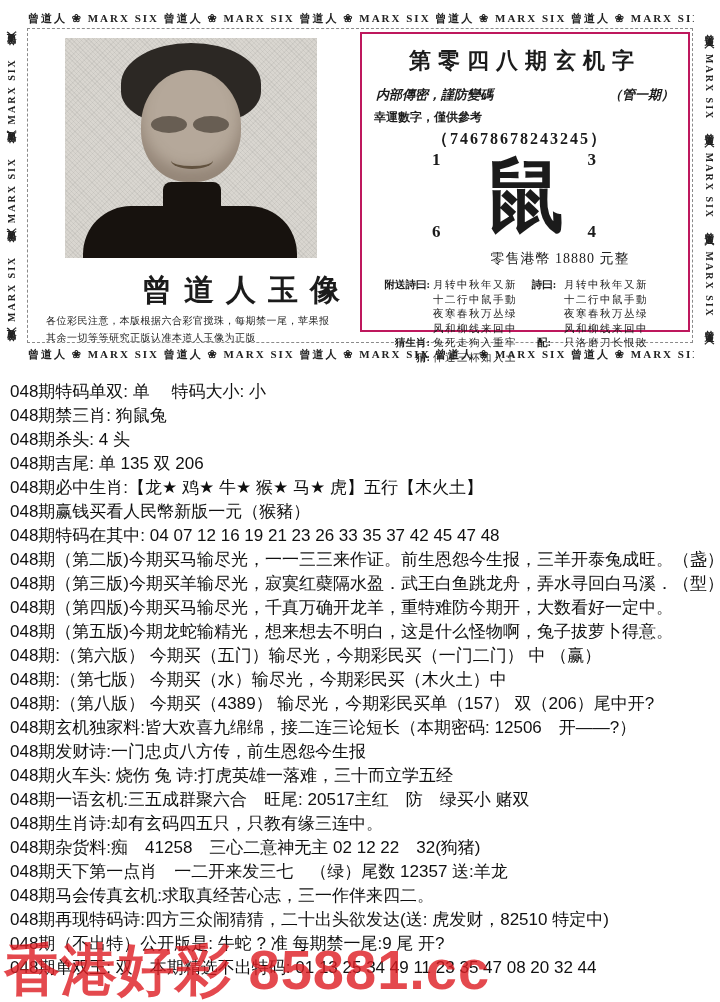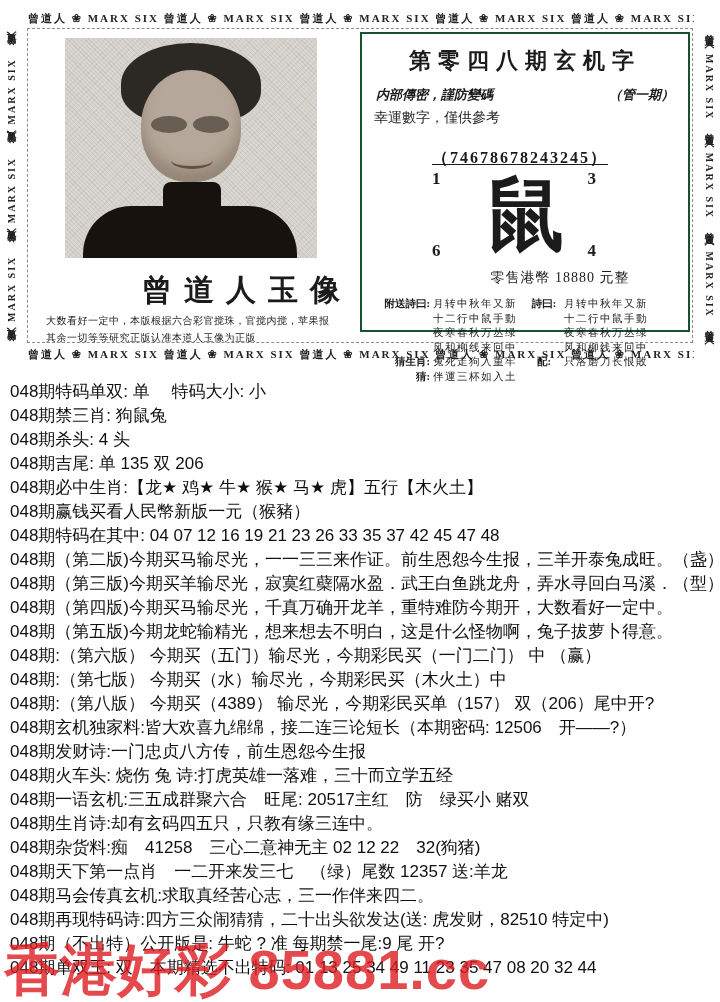--- a/index.html
+++ b/index.html
@@ -30,26 +30,26 @@
            border-radius:50% 50% 46% 46%;box-shadow:inset 0 -14px 14px rgba(88,72,56,.35);}
   .ph-glass{position:absolute;width:36px;height:17px;background:#5a5146;border-radius:50%;opacity:.85;}
   .ph-glass.l{top:78px;left:86px;} .ph-glass.r{top:78px;left:128px;}
   .ph-smile{position:absolute;top:114px;left:106px;width:42px;height:14px;
             border-bottom:3px solid #62523f;border-radius:50%;}
   .ph-neck{position:absolute;bottom:40px;left:98px;width:58px;height:36px;background:#17120e;border-radius:8px 8px 0 0;}
   .ph-sweater{position:absolute;bottom:0;left:18px;width:214px;height:52px;background:#17120e;border-radius:48px 48px 0 0;}
   .photo-caption{font-size:30px;font-weight:bold;letter-spacing:12px;text-align:right;margin-top:12px;text-indent:12px;}
   .photo-note{font-size:10px;line-height:15px;letter-spacing:.5px;margin:2px 6px 0 16px;color:#222;}
 
-  .mystic-box{flex:1;margin-left:8px;border:2px solid #14532d;height:300px;box-sizing:border-box;
+  .mystic-box{flex:1;margin-left:8px;border:2px solid #be185d;height:300px;box-sizing:border-box;
               padding:8px 12px 4px;}
   .mb-title{text-align:center;font-size:22px;font-weight:bold;letter-spacing:7px;margin:4px 0 10px;}
   .mb-row1{display:flex;justify-content:space-between;font-size:13px;font-weight:bold;margin:0 2px 5px;font-style:italic;}
-  .mb-row2{font-size:14px;font-weight:normal;margin-bottom:21px;}
-  .mb-digits{font-size:16px;font-weight:bold;letter-spacing:2px;margin:0 0 0 58px;text-decoration:underline;}
+  .mb-row2{font-size:12px;font-weight:bold;margin-bottom:3px;}
+  .mb-digits{font-size:16px;font-weight:bold;letter-spacing:2px;margin:0 0 0 58px;}
   .mb-zodiac{position:relative;height:94px;}
   .zchar{position:absolute;left:50%;top:50%;transform:translate(-50%,-52%);
          font-size:80px;font-weight:bold;line-height:1;font-family:"DejaVu Serif","Liberation Serif",serif;}
   .corner{position:absolute;font-size:17px;font-weight:bold;}
   .corner.tl{left:58px;top:0;} .corner.tr{right:80px;top:0;}
   .corner.bl{left:58px;bottom:2px;} .corner.br{right:80px;bottom:2px;}
   .mb-price{font-size:14px;font-weight:normal;letter-spacing:1px;text-align:center;margin:6px 0 10px 70px;}
   .mb-poems{display:flex;gap:4px;font-family:Liberation Serif, serif;}
   .poem-col{flex:1;font-size:10.5px;}
   .poem-row{display:flex;line-height:14.5px;}
@@ -85,21 +85,21 @@
       <div class="photo">
         <div class="ph-hair"></div>
         <div class="ph-face"></div>
         <div class="ph-glass l"></div>
         <div class="ph-glass r"></div>
         <div class="ph-smile"></div>
         <div class="ph-neck"></div>
         <div class="ph-sweater"></div>
       </div>
       <div class="photo-caption">曾道人玉像</div>
-      <div class="photo-note">大数看好一定中，本版根据六合彩官搅珠，官搅内搅，苹果报</div>
+      <div class="photo-note">各位彩民注意，本版根据六合彩官搅珠，每期禁一尾，苹果报</div>
       <div class="photo-note">其余一切等等研究正版认准本道人玉像为正版</div>
     </div>
 
     <div class="mystic-box">
       <div class="mb-title">第零四八期玄机字</div>
       <div class="mb-row1">
         <span>内部傳密，謹防變碼</span>
         <span>（管一期）</span>
       </div>
       <div class="mb-row2">幸運數字，僅供參考</div>

